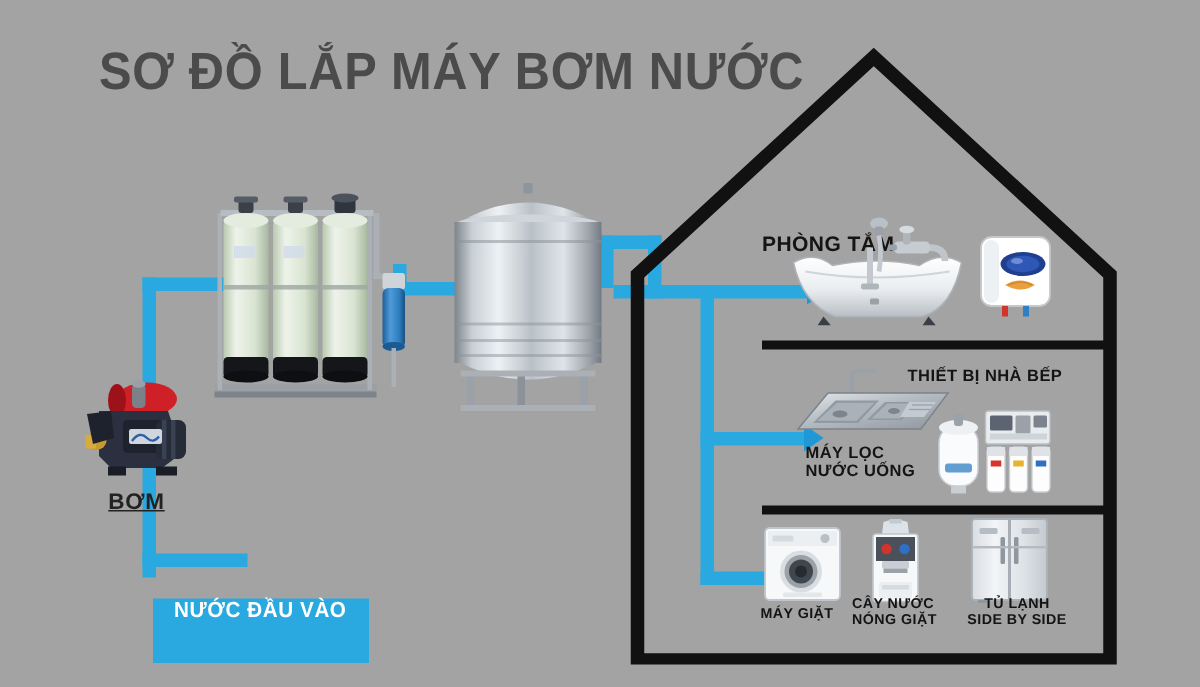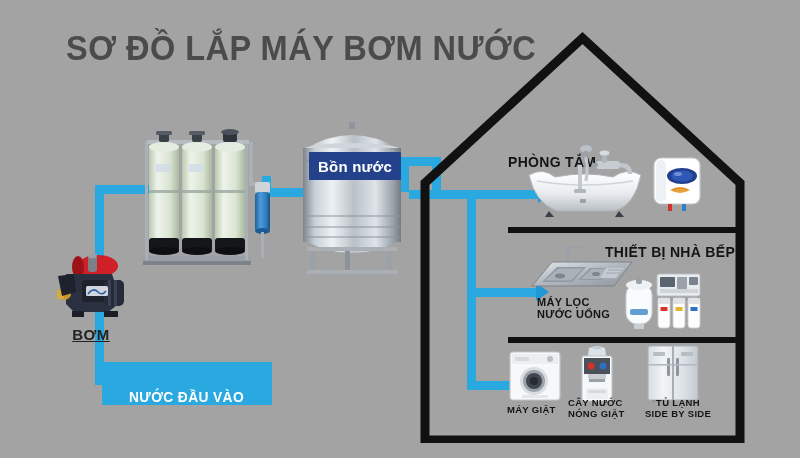--- a/index.html
+++ b/index.html
@@ -25,23 +25,23 @@
   
   .pipe{position:absolute;background:#2aa9e0;}
   .pipe-h{height:9px;}
   .pipe-v{width:9px;}
   .arrow{position:absolute;width:0;height:0;
     border-top:9px solid transparent;border-bottom:9px solid transparent;
     border-left:13px solid #2098d6;}
 
   
   .inlet{
-    position:absolute;left:102px;top:362px;width:170px;height:43px;
+    position:absolute;left:102px;top:399px;width:144px;height:43px;
     background:#2aa9e0;
-    display:flex;align-items:flex-end;justify-content:center;
+    display:flex;align-items:flex-start;justify-content:center;
   }
   .inlet span{
     color:#fff;font-size:14.5px;font-weight:bold;letter-spacing:0.4px;
     transform:scaleX(0.95);white-space:nowrap;
   }
 
   
   .pump-wrap{position:absolute;left:52px;top:250px;width:78px;height:68px;}
   .pump-label{
     position:absolute;left:52px;top:326px;width:78px;text-align:center;
@@ -64,21 +64,21 @@
   
   .house{position:absolute;left:415px;top:28px;width:335px;height:415px;}
   .floor-line{position:absolute;background:#111;height:6px;}
 
   
   .lab{
     position:absolute;font-weight:bold;color:#141414;
     letter-spacing:0.3px;white-space:nowrap;line-height:1.12;
   }
   .lab-bath{left:508px;top:155px;font-size:14px;}
-  .lab-kitchen{left:605px;top:245px;font-size:14px;}
+  .lab-kitchen{left:605px;top:245px;font-size:11px;}
   .lab-ro{left:537px;top:296px;font-size:11px;width:86px;}
   .lab-wash{left:507px;top:405px;font-size:9.5px;}
   .lab-disp{left:568px;top:398px;font-size:9.5px;width:66px;}
   .lab-fridge{left:640px;top:398px;font-size:9.5px;text-align:center;width:76px;}
 
   svg{display:block;}
 </style>
 </head>
 <body>
 
@@ -241,23 +241,20 @@
 
       <path d="M6 120 q49 26 98 0 Z" fill="url(#steelBody)"></path>
 
       <rect x="14" y="128" width="5" height="26" fill="#9aa1a8"></rect>
       <rect x="90" y="128" width="5" height="26" fill="#9aa1a8"></rect>
       <rect x="48" y="130" width="5" height="24" fill="#8b9299"></rect>
       <rect x="10" y="127" width="90" height="4" fill="#aab0b6"></rect>
       <rect x="10" y="150" width="90" height="4" fill="#aab0b6"></rect>
     </svg>
   </div>
-  <div class="tank-label">
-    <span>Bồn nước</span>
-  </div>
 
   <div class="house">
     <svg width="335" height="415" viewBox="0 0 335 415">
 
       <path d="M10 155 L10 412 L325 412 L325 155 L167.5 10 Z" fill="none" stroke="#111111" stroke-width="9" stroke-linejoin="miter"></path>
     </svg>
   </div>
 
   <div class="floor-line" style="left:508px;top:227px;width:228px;"></div>
   <div class="floor-line" style="left:508px;top:337px;width:228px;"></div>

